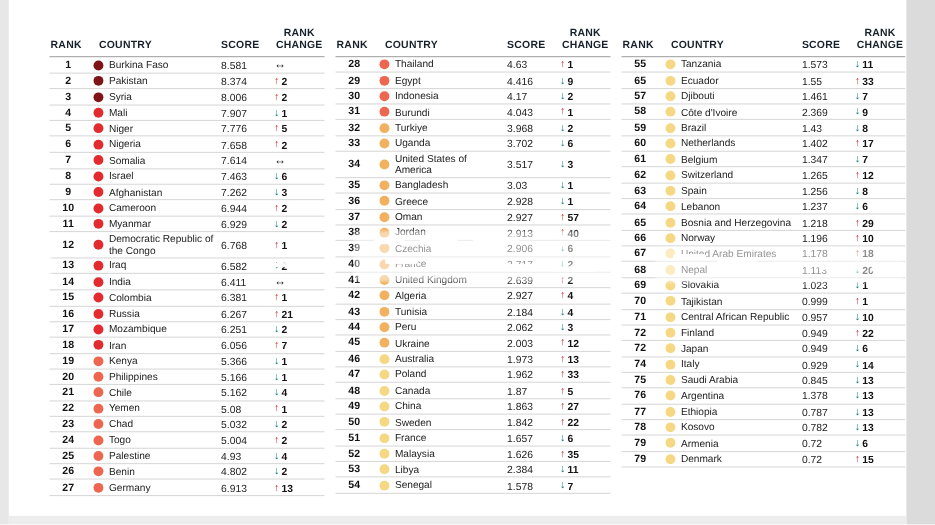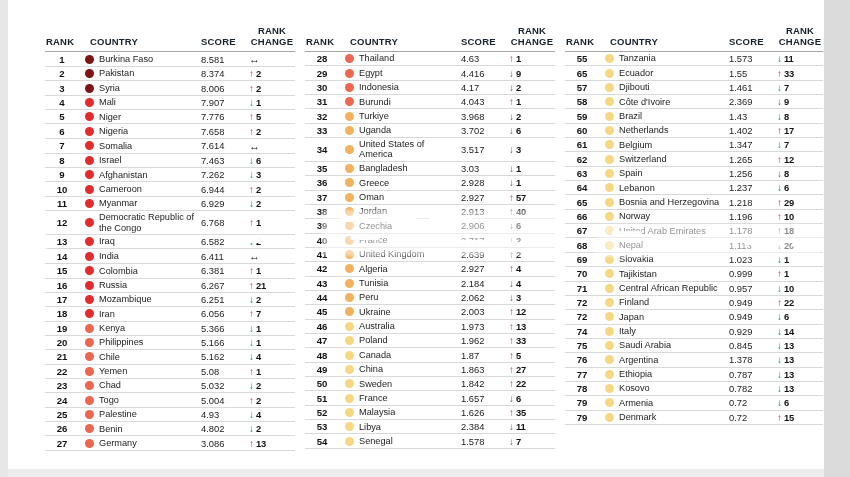--- a/index.html
+++ b/index.html
@@ -294,21 +294,21 @@
             <span class="c-country">Benin</span>
             <span class="c-score">4.802</span>
             <span class="c-change"><span class="arr" style="color: rgb(12, 125, 126);">↓</span>2</span>
           </div>
           <div class="row">
             <span class="c-rank">27</span>
             <span class="c-dot">
               <span class="dot" style="background: rgb(236, 102, 80);"></span>
             </span>
             <span class="c-country">Germany</span>
-            <span class="c-score">3.086</span>
+            <span class="c-score">6.913</span>
             <span class="c-change"><span class="arr" style="color: rgb(213, 40, 46);">↑</span>13</span>
           </div>
         </div>
     </section>
 
     <section class="panel">
       <div class="phead">
         <span class="h h-rank">RANK</span>
         <span class="h h-country">COUNTRY</span>
         <span class="h h-score">SCORE</span>

